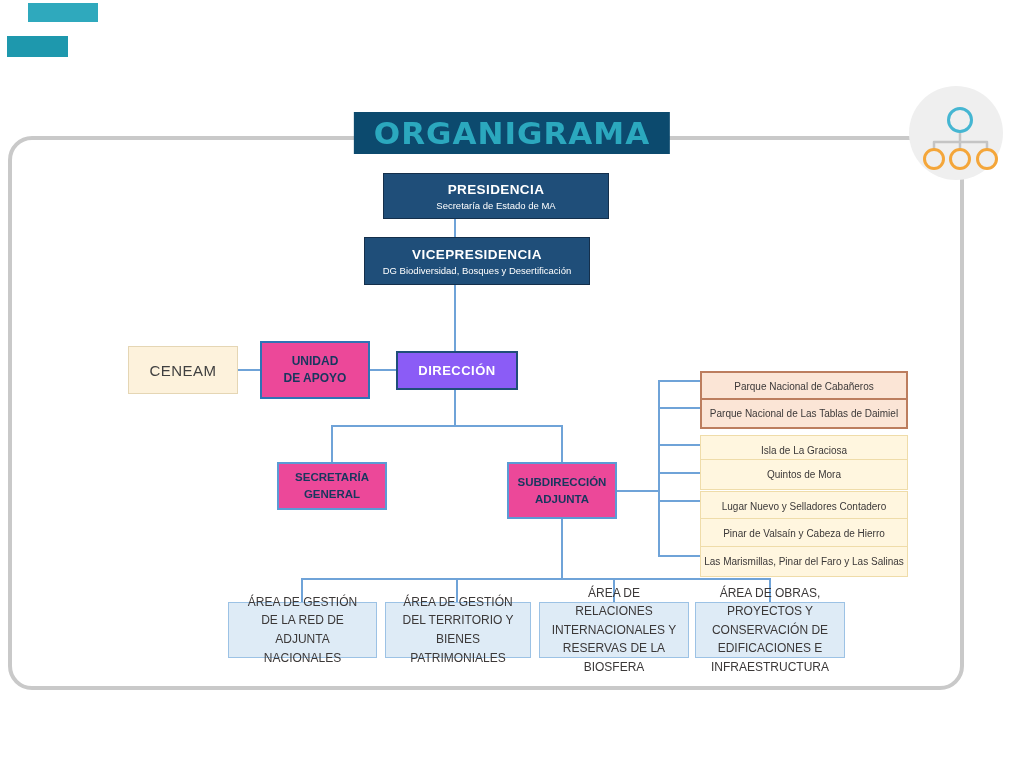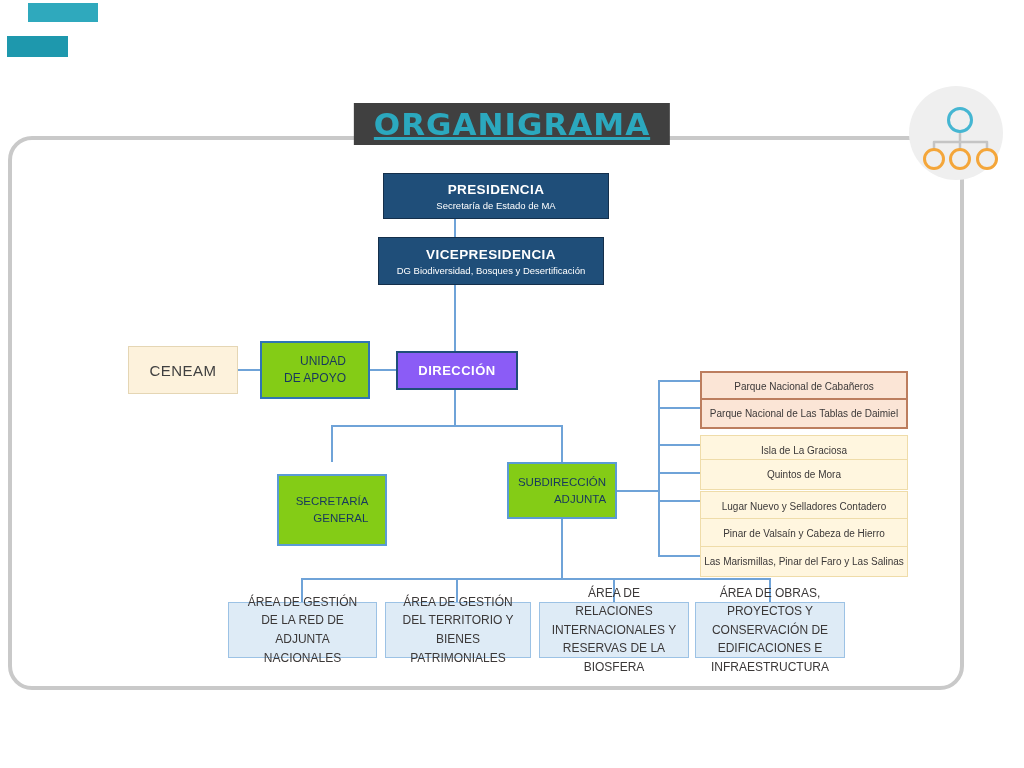--- a/index.html
+++ b/index.html
@@ -1,36 +1,36 @@
 <!DOCTYPE html>
 <html><head>
 <meta charset="utf-8">
 <style>
   html,body{margin:0;padding:0;background:#fff;}
   .canvas{position:relative;width:1024px;height:768px;background:#ffffff;overflow:hidden;
           font-family:"Liberation Sans",sans-serif;}
   .decor{position:absolute;z-index:3;}
   .frame{position:absolute;left:8px;top:136px;width:956px;height:554px;box-sizing:border-box;
          border:4px solid #c9c9c9;border-radius:24px;z-index:0;}
-  .title{position:absolute;left:50%;top:103px;transform:translateX(-50%);z-index:3;
-         background:#404040;padding:0 20px;white-space:nowrap;
+  .title{position:absolute;left:50%;top:112px;transform:translateX(-50%);z-index:3;
+         background:#0c4a6e;padding:0 20px;white-space:nowrap;
          font-family:"DejaVu Sans",sans-serif;font-weight:bold;font-size:31px;line-height:42px;
-         letter-spacing:1px;color:#2ba8be;text-decoration:underline;}
+         letter-spacing:1px;color:#2ba8be;}
   .badge{position:absolute;left:909px;top:86px;width:94px;height:94px;border-radius:50%;
          background:#efefef;z-index:3;}
   .cn{position:absolute;background:#6fa3d8;z-index:1;}
   .box{position:absolute;box-sizing:border-box;display:flex;flex-direction:column;
        align-items:center;justify-content:center;text-align:center;z-index:2;}
   .navy{background:#1f4e79;border:1px solid #142f4b;color:#ffffff;margin-left:40px;}
   .navy .lbl{font-weight:bold;font-size:13.5px;letter-spacing:.4px;}
   .navy .sub{font-size:9.5px;margin-top:3px;}
   .midblue{background:#8b5cf6;border:2px solid #1f4e79;color:#ffffff;
            font-weight:bold;font-size:13px;letter-spacing:.5px;}
-  .ltblue{background:#84cc16;color:#17375e;font-weight:normal;font-size:12px;
-          line-height:1.45;white-space:pre-line;text-align:right;}
+  .ltblue{background:#ec4899;color:#17375e;font-weight:bold;font-size:12px;
+          line-height:1.45;white-space:pre-line;}
   .b-mid{border:2px solid #2e74b5;}
   .b-lt{border:2px solid #5b9bd5;}
   .creambig{background:#fdf2dc;border:1px solid #e5d6b4;color:#404040;
             font-size:15px;letter-spacing:.5px;}
   .ritem{position:absolute;left:700px;width:208px;height:31px;box-sizing:border-box;z-index:2;
          display:flex;align-items:center;justify-content:center;text-align:center;
          font-size:10px;color:#3b3838;}
   .salmon{background:#fbe5d6;border:2px solid #bc7d5e;}
   .cream{background:#fff6df;border:1px solid #efdca9;}
   .area{position:absolute;top:602px;height:56px;box-sizing:border-box;z-index:2;
@@ -83,39 +83,39 @@
   <div class="cn" style="left:301px;top:578px;width:2px;height:26px;"></div>
   <div class="cn" style="left:456px;top:578px;width:2px;height:26px;"></div>
   <div class="cn" style="left:613px;top:578px;width:2px;height:26px;"></div>
   <div class="cn" style="left:769px;top:578px;width:2px;height:26px;"></div>
 
   <div class="box navy" style="left:343px;top:173px;width:226px;height:46px;">
     <div class="lbl">PRESIDENCIA</div>
     <div class="sub">Secretaría de Estado de MA</div>
   </div>
 
-  <div class="box navy" style="left:338px;top:237px;width:226px;height:48px;">
+  <div class="box navy" style="left:324px;top:237px;width:226px;height:48px;">
     <div class="lbl">VICEPRESIDENCIA</div>
     <div class="sub">DG Biodiversidad, Bosques y Desertificación</div>
   </div>
 
   <div class="box creambig" style="left:128px;top:346px;width:110px;height:48px;">
     <div>CENEAM</div>
   </div>
 
   <div class="box ltblue b-mid" style="left:260px;top:341px;width:110px;height:58px;">
     <div>UNIDAD
 DE APOYO</div>
   </div>
 
   <div class="box midblue" style="left:396px;top:351px;width:122px;height:39px;">
     <div>DIRECCIÓN</div>
   </div>
 
-  <div class="box ltblue b-lt" style="left:277px;top:474px;width:110px;height:72px;font-size:11.5px;">
+  <div class="box ltblue b-lt" style="left:277px;top:462px;width:110px;height:48px;font-size:11.5px;">
     <div>SECRETARÍA
 GENERAL</div>
   </div>
 
   <div class="box ltblue b-lt" style="left:507px;top:462px;width:110px;height:57px;font-size:11.5px;">
     <div>SUBDIRECCIÓN
 ADJUNTA</div>
   </div>
 
   <div class="ritem salmon" style="top:371px;">Parque Nacional de Cabañeros</div>

